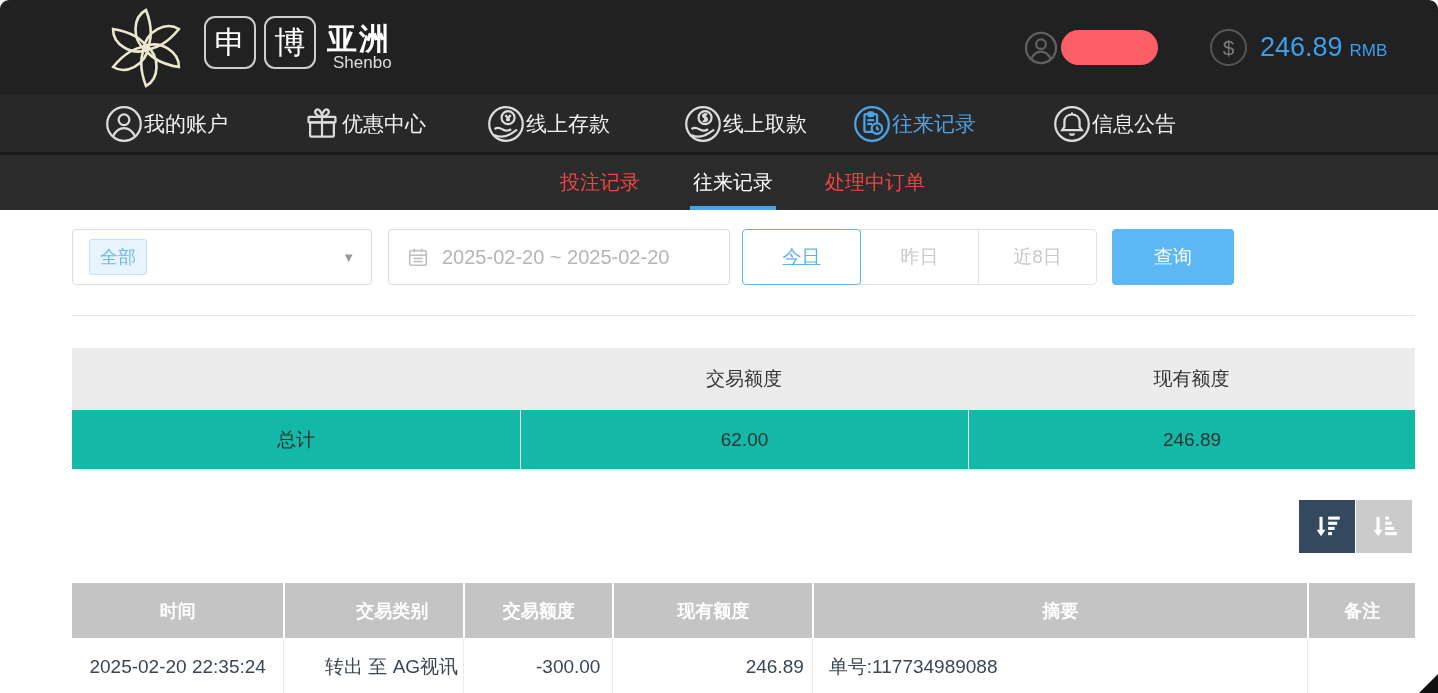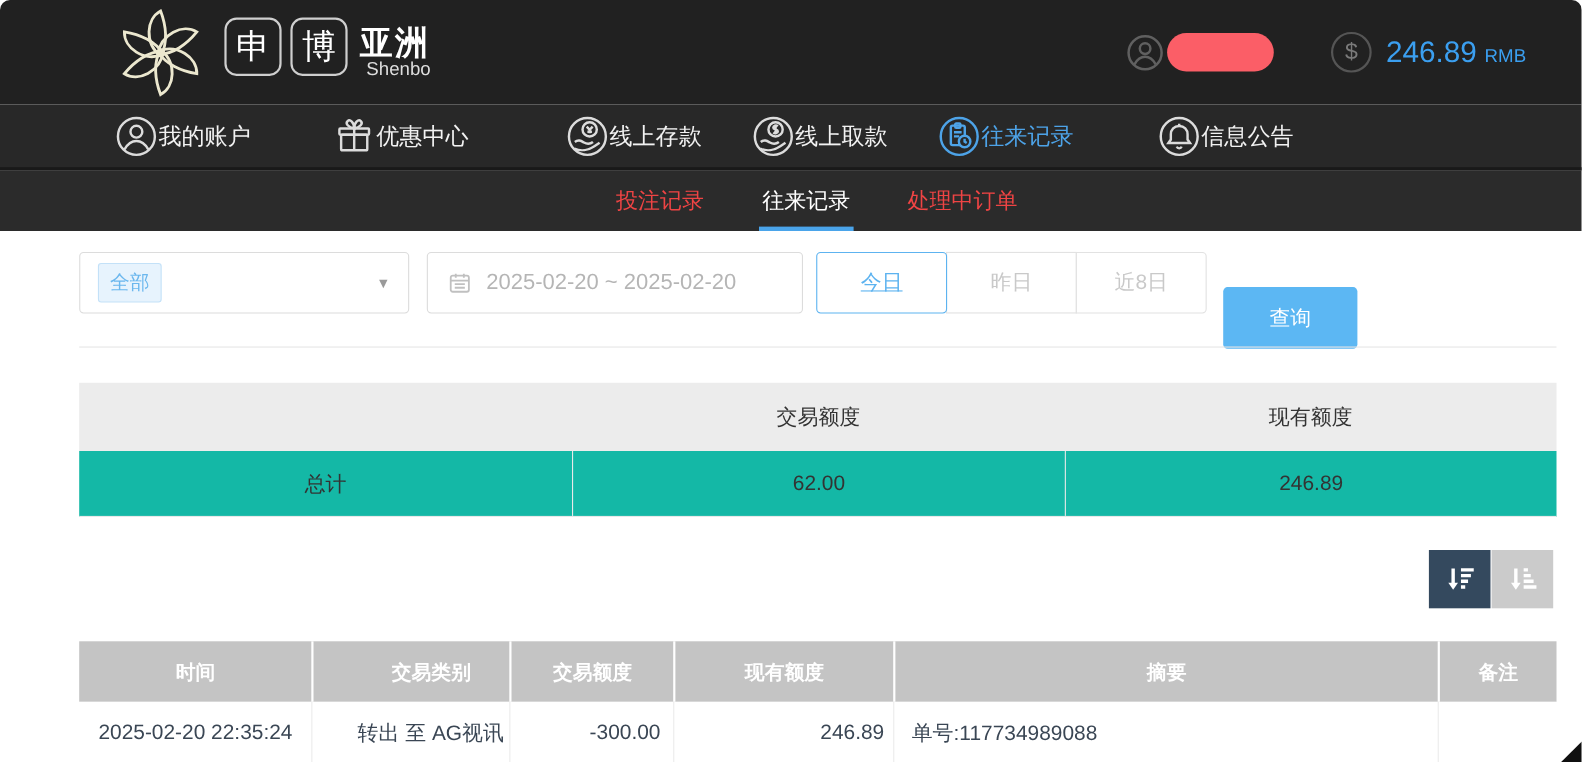--- a/index.html
+++ b/index.html
@@ -21,21 +21,21 @@
   .header-balance { position:absolute; left:1210px; top:0; height:95px; display:flex; align-items:center; gap:13px; }
   .dollar-badge { width:37px; height:37px; border:2px solid #555; border-radius:50%; color:#7a7a7a; font-size:21px; display:flex; align-items:center; justify-content:center; }
   .balance-group { display:flex; align-items:baseline; gap:7px; }
   .balance-amount { color:#3b9ff0; font-size:27px; }
   .balance-currency { color:#3b9ff0; font-size:17px; }
 
   
   .main-nav { position:absolute; left:0; top:95px; width:100%; height:60px; background:#282828; border-bottom:3px solid #191919; }
   .nav-item { position:absolute; top:0; height:57px; display:flex; align-items:center; gap:1px; color:#f2f2f2; font-size:21px; cursor:pointer; }
   .nav-item:nth-of-type(1){ left:105px; } .nav-item:nth-of-type(2){ left:303px; }
-  .nav-item:nth-of-type(3){ left:515px; } .nav-item:nth-of-type(4){ left:684px; }
+  .nav-item:nth-of-type(3){ left:487px; } .nav-item:nth-of-type(4){ left:684px; }
   .nav-item:nth-of-type(5){ left:853px; } .nav-item:nth-of-type(6){ left:1053px; }
   .nav-icon { width:38px; height:38px; display:block; }
   .nav-icon svg { stroke:#dcdcdc; fill:none; stroke-width:1.4; width:100%; height:100%; }
   .nav-item.active { color:#4da3e8; }
   .nav-item.active .nav-icon svg { stroke:#4da3e8; }
 
   
   .tab-bar { position:absolute; left:0; top:155px; width:100%; height:55px; background:#2b2b2b; }
   .tab { position:absolute; top:0; height:55px; display:flex; align-items:center; font-size:20px; color:#ef4444; transform:translateX(-50%); cursor:pointer; }
   .tab.t1 { left:600px; } .tab.t2 { left:733px; } .tab.t3 { left:875px; }
@@ -48,21 +48,21 @@
   .select-caret { margin-left:auto; color:#9a9a9a; font-size:13px; }
   .date-box { position:absolute; left:388px; top:229px; width:342px; height:56px; border:1px solid #dcdcdc; border-radius:4px; display:flex; align-items:center; gap:13px; padding:0 18px; color:#b5b5b5; font-size:20px; background:#fff; cursor:pointer; }
   .calendar-icon { width:22px; height:22px; }
   .calendar-icon svg { stroke:#c0c0c0; fill:none; stroke-width:1.8; width:100%; height:100%; }
   .quick-group { position:absolute; left:742px; top:229px; display:flex; }
   .quick-btn { width:119px; height:56px; border:1px solid #e2e2e2; background:#fff; display:flex; align-items:center; justify-content:center; font-size:19px; color:#c9c9c9; font-family:inherit; cursor:pointer; }
   .quick-btn + .quick-btn { margin-left:-1px; }
   .quick-btn.first { border-radius:4px 0 0 4px; }
   .quick-btn.last { border-radius:0 4px 4px 0; }
   .quick-btn.active { border-color:#5db3f0; color:#5db3f0; position:relative; z-index:1; border-radius:4px;text-decoration:underline; }
-  .query-btn { position:absolute; left:1112px; top:229px; width:122px; height:56px; background:#5cb7f3; border:none; border-radius:4px; color:#fff; font-size:19px; display:flex; align-items:center; justify-content:center; font-family:inherit; cursor:pointer;margin-top:32px; }
+  .query-btn { position:absolute; left:1112px; top:229px; width:122px; height:56px; background:#5cb7f3; border:none; border-radius:4px; color:#fff; font-size:19px; display:flex; align-items:center; justify-content:center; font-family:inherit; cursor:pointer; }
 
   .divider { position:absolute; left:72px; top:315px; width:1343px; height:1px; background:#e6e6e6; }
 
   
   .summary { position:absolute; left:72px; top:348px; width:1343px; }
   .summary-head { display:flex; height:62px; background:#ececec; font-size:19px; color:#333; }
   .summary-row { display:flex; height:60px; background:#14b8a6; border-bottom:1px solid #e9e9e9; font-size:19px; color:#333; }
   .s-c1 { width:448px; display:flex; align-items:center; justify-content:center; }
   .s-c2 { width:448px; display:flex; align-items:center; justify-content:center; }
   .s-c3 { width:447px; display:flex; align-items:center; justify-content:center; }

